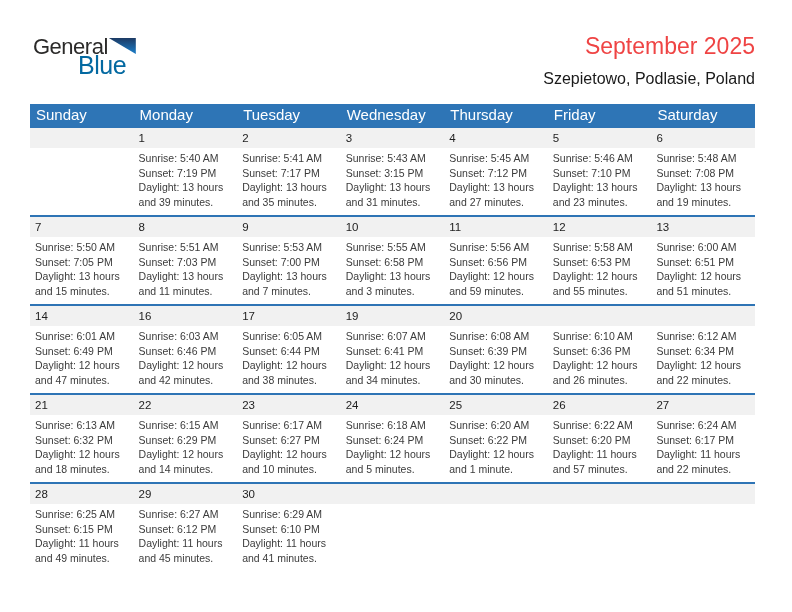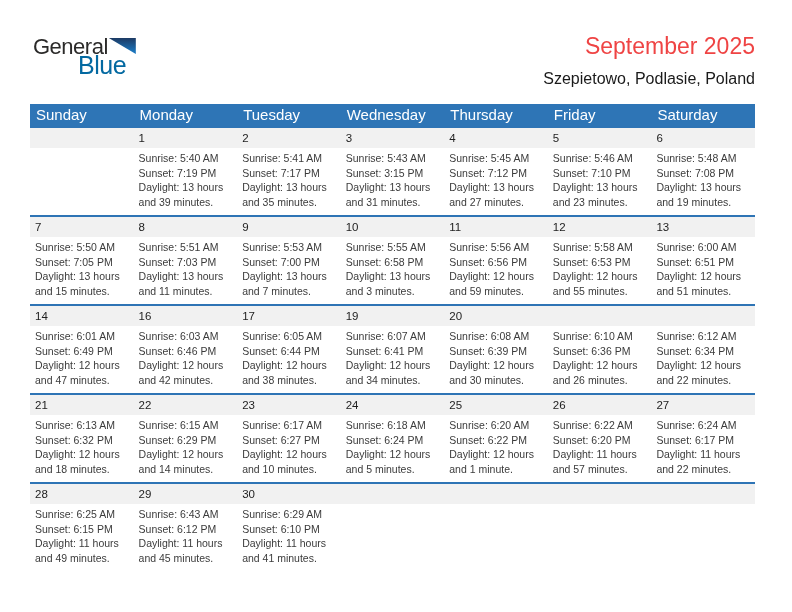--- a/index.html
+++ b/index.html
@@ -289,21 +289,21 @@
             <div class="daynum"></div>
           </div>
           <div class="wbody grid">
             <div class="details">
               <div>Sunrise: 6:25 AM</div>
               <div>Sunset: 6:15 PM</div>
               <div>Daylight: 11 hours</div>
               <div>and 49 minutes.</div>
             </div>
             <div class="details">
-              <div>Sunrise: 6:43 AM</div>
+              <div>Sunrise: 6:27 AM</div>
               <div>Sunset: 6:12 PM</div>
               <div>Daylight: 11 hours</div>
               <div>and 45 minutes.</div>
             </div>
             <div class="details">
               <div>Sunrise: 6:29 AM</div>
               <div>Sunset: 6:10 PM</div>
               <div>Daylight: 11 hours</div>
               <div>and 41 minutes.</div>
             </div>

